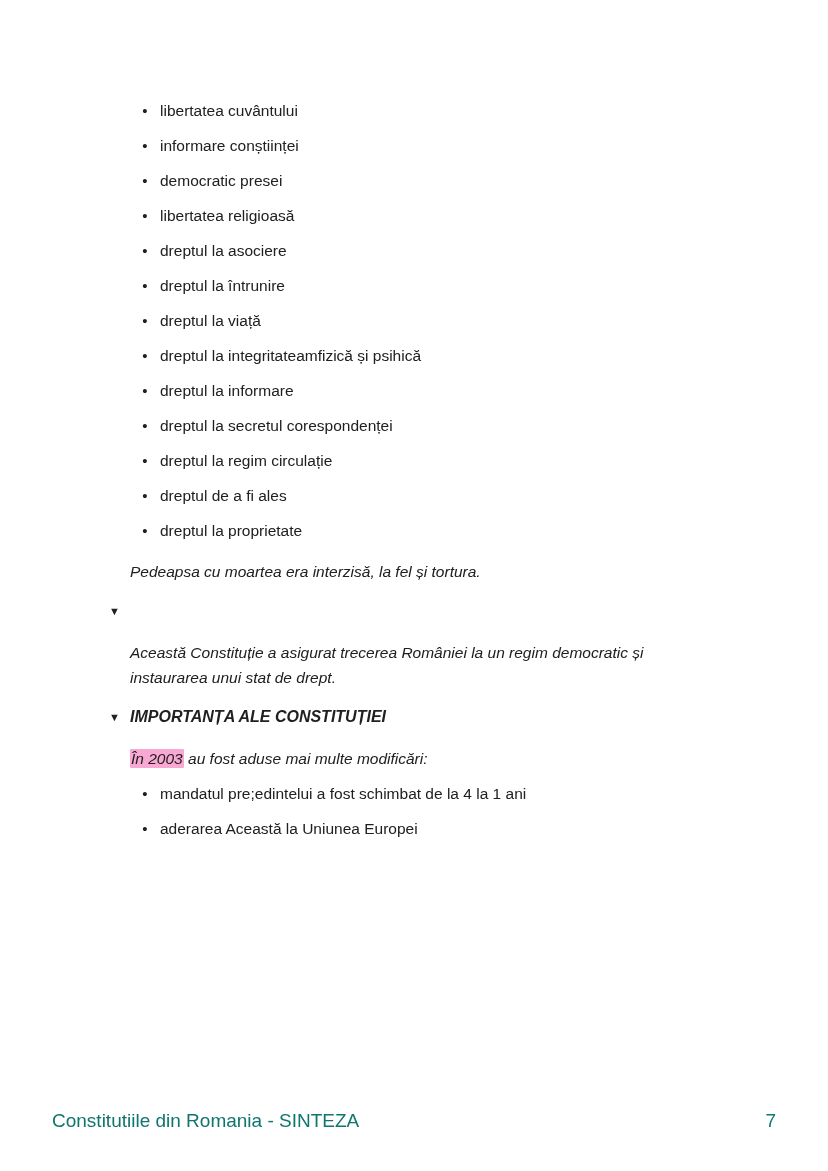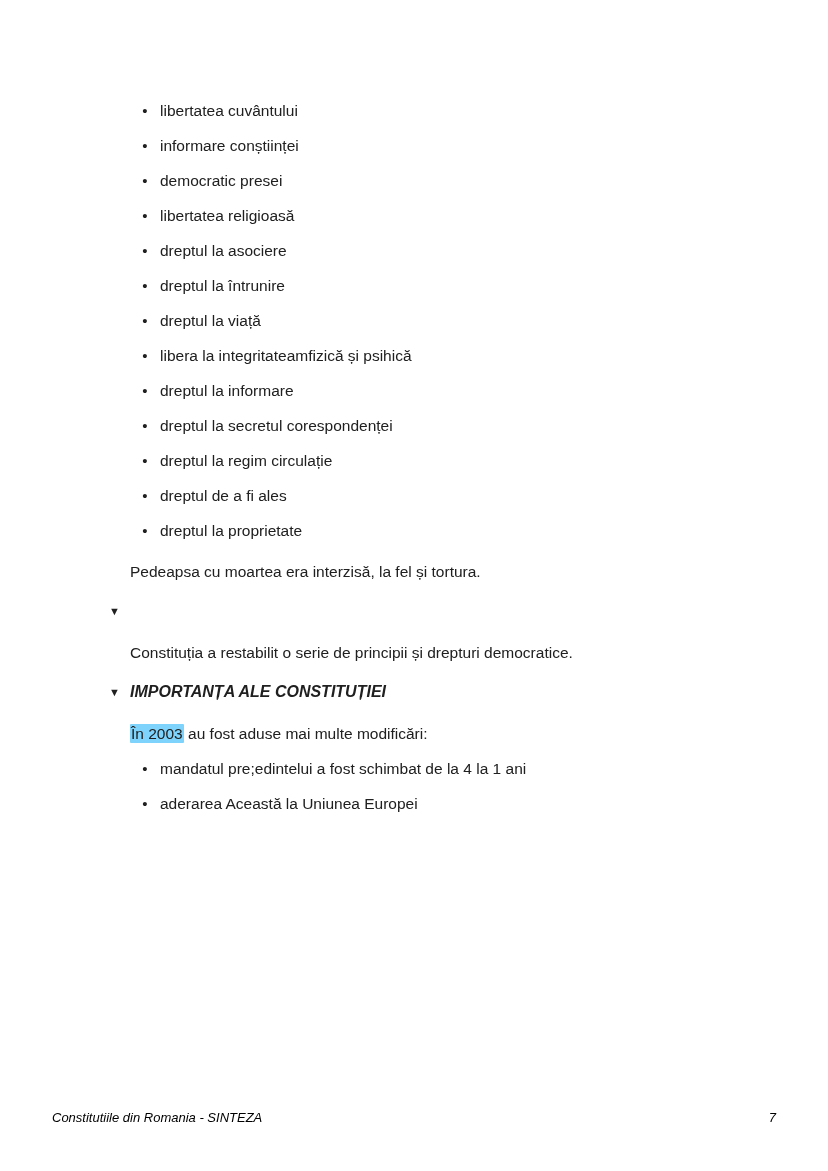--- a/index.html
+++ b/index.html
@@ -33,21 +33,21 @@
   }
   ul.bullet-list .bullet {
     flex: none;
     width: 30px;
     text-align: center;
     font-size: 15px;
   }
   ul.bullet-list .li-text { flex: 1; }
 
   
-  p.para { margin: 16px 0 10px 0; }
+  p.para { margin: 16px 0 10px 0; font-style: italic; }
 
   
   .toggle-heading {
     display: flex;
     align-items: center;
     margin: 14px 0 9px 0;
     margin-left: -21px;
     font-size: 16px;
     font-weight: 700;
     font-style: italic;
@@ -57,37 +57,36 @@
     flex: none;
     width: 21px;
     font-size: 11px;
     font-style: normal;
     color: #202020;
     line-height: 26px;
   }
 
   
   .highlight {
-    background: #7dd3fc;
+    background: #f9a8d4;
     border-radius: 1px;
     padding: 1px 1px;
   }
 
   
   .footer {
     position: absolute;
     left: 52px;
     right: 52px;
     top: 1110px;
     display: flex;
     justify-content: space-between;
     align-items: baseline;
-    font-size: 13px;
-    color: #000000;
-    font-style: italic;
+    font-size: 19px;
+    color: #0f766e;
   }
 </style>
 </head>
 <body>
 
 <div class="page">
 
   <div class="content">
 
     <ul class="bullet-list">
@@ -122,21 +121,21 @@
           <span class="li-text">dreptul la întrunire</span>
         </li>
 
         <li>
           <span class="bullet">•</span>
           <span class="li-text">dreptul la viață</span>
         </li>
 
         <li>
           <span class="bullet">•</span>
-          <span class="li-text">libera la integritateamfizică și psihică</span>
+          <span class="li-text">dreptul la integritateamfizică și psihică</span>
         </li>
 
         <li>
           <span class="bullet">•</span>
           <span class="li-text">dreptul la informare</span>
         </li>
 
         <li>
           <span class="bullet">•</span>
           <span class="li-text">dreptul la secretul corespondenței</span>
@@ -157,22 +156,22 @@
           <span class="li-text">dreptul la proprietate</span>
         </li>
       </ul>
 
     <p class="para">Pedeapsa cu moartea era interzisă, la fel și tortura.</p>
 
     <div class="toggle-heading">
       <span class="toggle-marker">▼</span>
     </div>
 
+    <p class="para">Această Constituție a asigurat trecerea României la un regim democratic și instaurarea unui stat de drept.</p>
 
-    <p class="para">Constituția a restabilit o serie de principii și drepturi democratice.</p>
 
     <div class="toggle-heading">
       <span class="toggle-marker">▼</span>
       <span>IMPORTANȚA ALE CONSTITUȚIEI</span>
     </div>
 
     <p class="para"><span class="highlight">În 2003</span><span> au fost aduse mai multe modificări:</span></p>
 
     <ul class="bullet-list">
 

